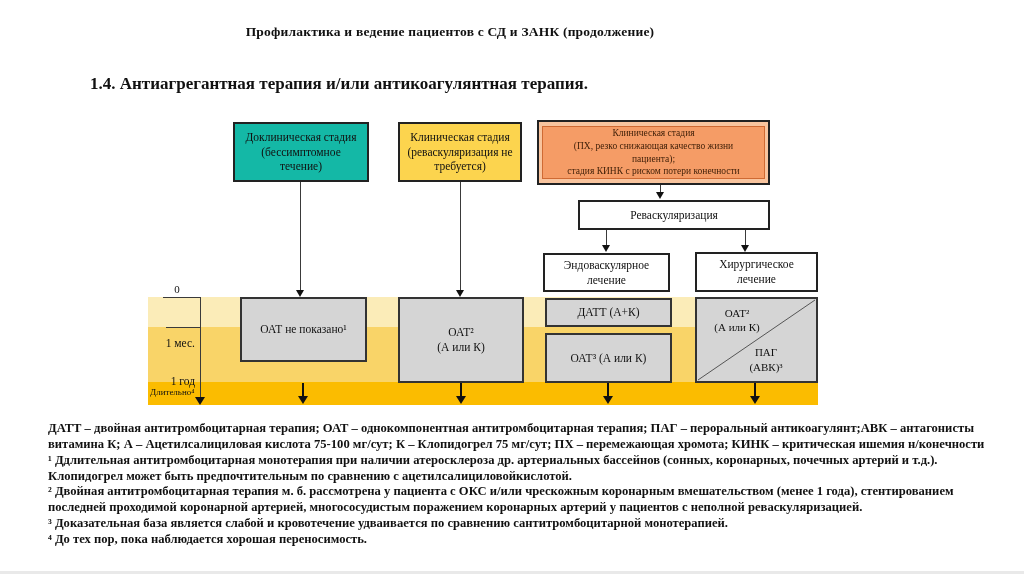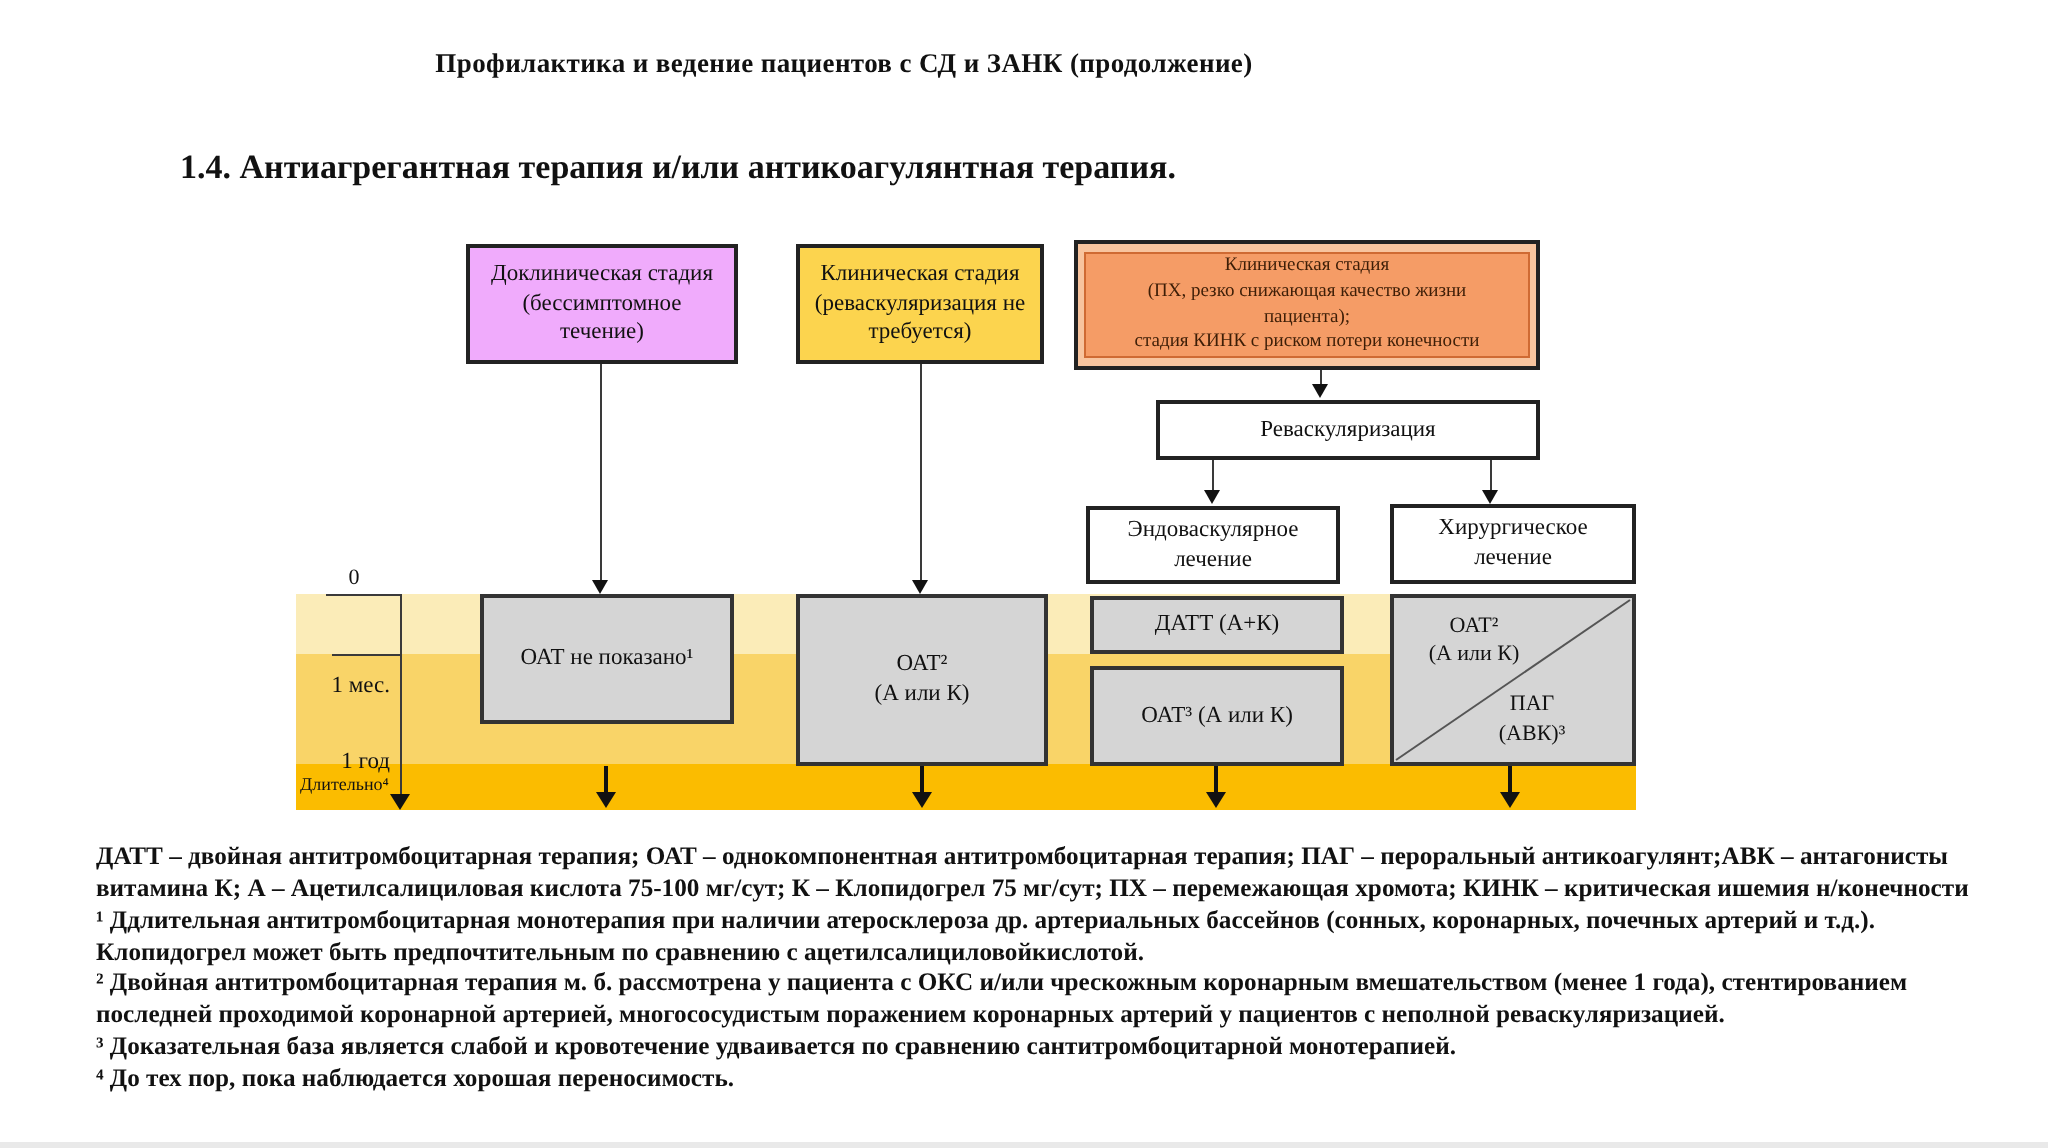--- a/index.html
+++ b/index.html
@@ -1,24 +1,24 @@
 <!DOCTYPE html>
 <html lang="ru"><head>
 <meta charset="utf-8">
 <style>
   html,body{margin:0;padding:0;background:#fff;}
   body{font-family:"Liberation Serif","DejaVu Serif",serif;color:#111;}
   .page{position:relative;width:1024px;height:574px;background:#ffffff;overflow:hidden;}
   .page-title{position:absolute;left:0;top:24px;width:844px;text-align:center;
-    font-size:13.5px;font-weight:bold;letter-spacing:.2px;}
+    font-size:13.5px;font-weight:bold;letter-spacing:.2px;padding-left:28px;}
   .section-title{position:absolute;left:90px;top:74px;font-size:17px;font-weight:bold;}
   .box{position:absolute;box-sizing:border-box;border:2px solid #222;
     display:flex;align-items:center;justify-content:center;text-align:center;
     white-space:pre-line;line-height:1.3;}
-  .stage-green{left:233px;top:122px;width:136px;height:60px;background:#f0abfc;font-size:11.5px;}
+  .stage-green{left:233px;top:122px;width:136px;height:60px;background:#14b8a6;font-size:11.5px;}
   .stage-yellow{left:398px;top:122px;width:124px;height:60px;background:#fcd44e;font-size:11.5px;}
   .stage-orange{left:537px;top:120px;width:233px;height:65px;background:#f8c49e;padding:3px;
     display:flex;}
   .stage-orange-inner{flex:1;box-sizing:border-box;border:1px solid #cf6a33;background:#f59c66;
     display:flex;align-items:center;justify-content:center;text-align:center;
     white-space:pre-line;font-size:9.5px;line-height:1.35;color:#3d1e07;}
   .white-box{background:#ffffff;font-size:11.5px;}
   .revasc{left:578px;top:200px;width:192px;height:30px;}
   .endo{left:543px;top:253px;width:127px;height:39px;}
   .surg{left:695px;top:252px;width:123px;height:40px;}

